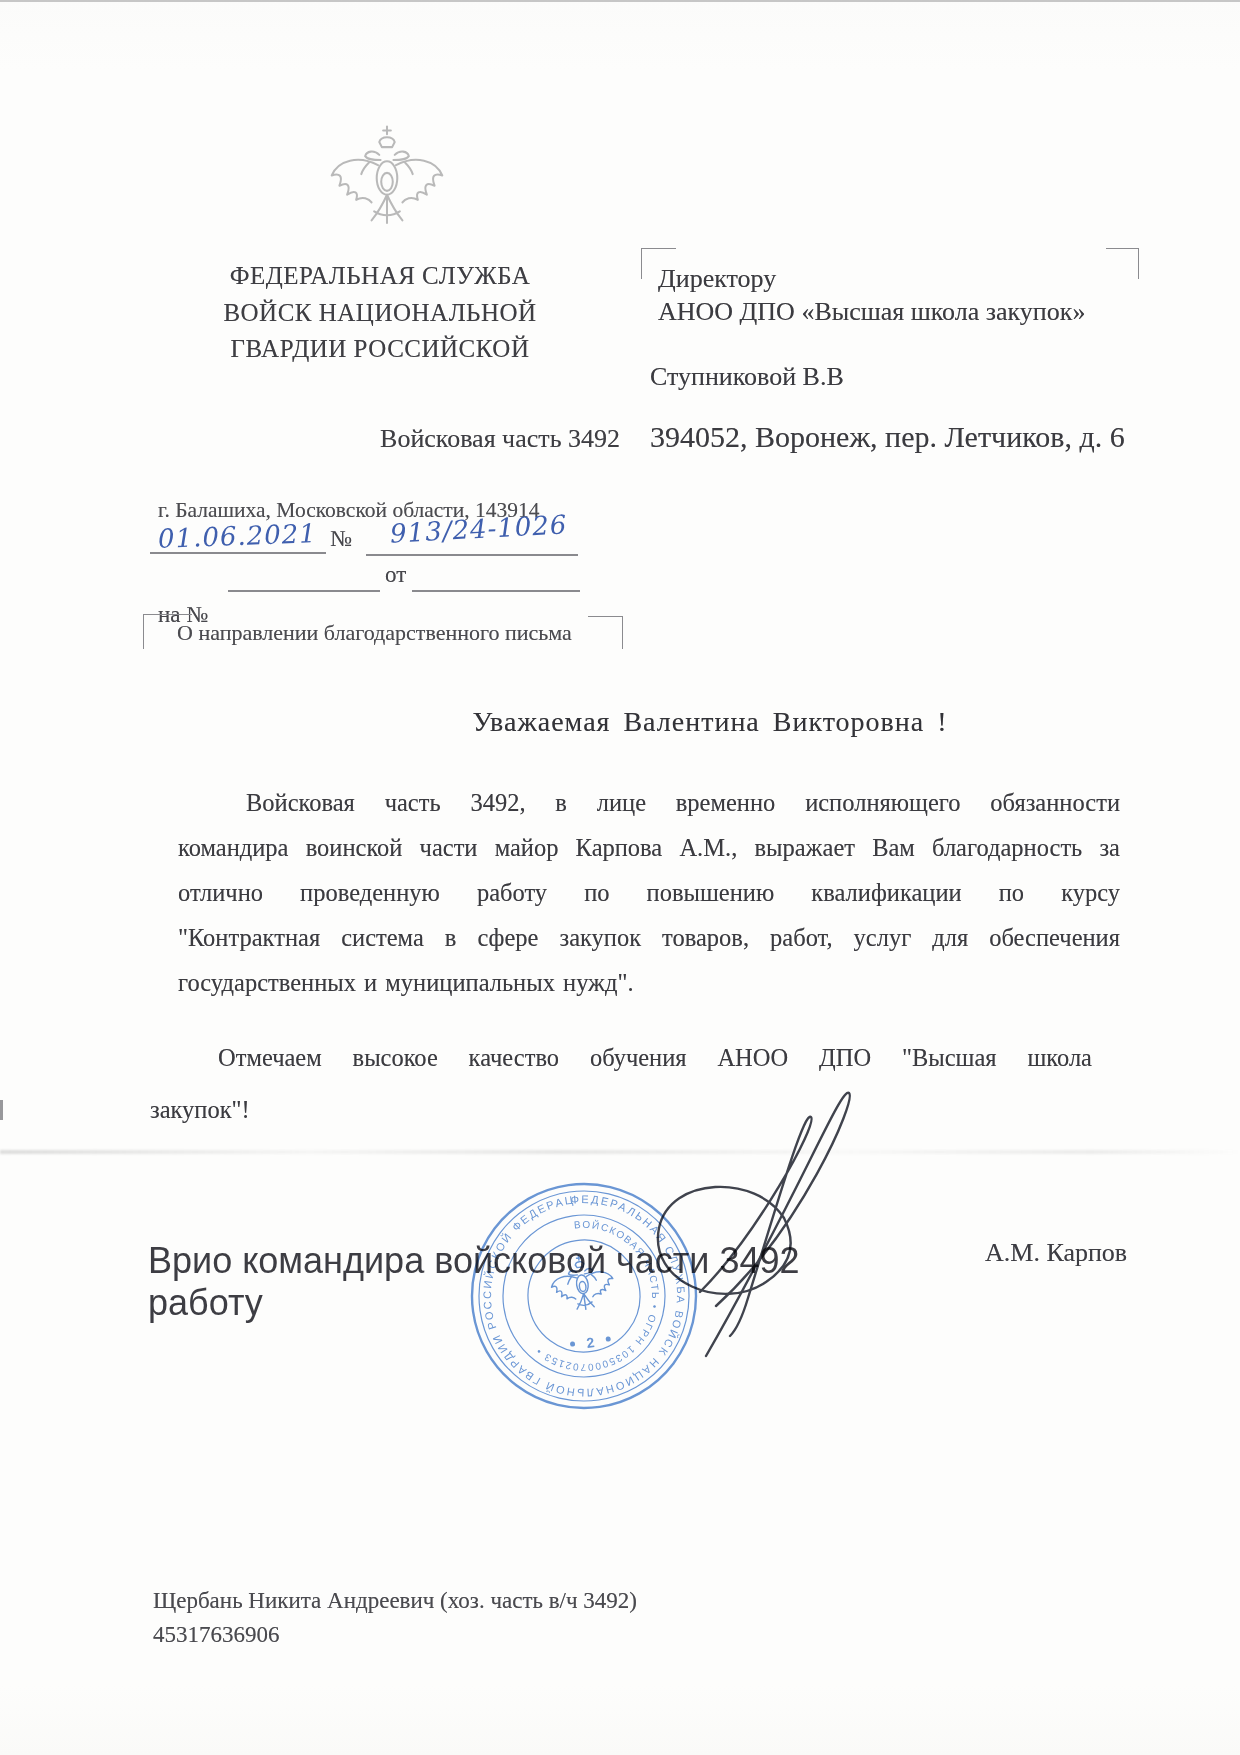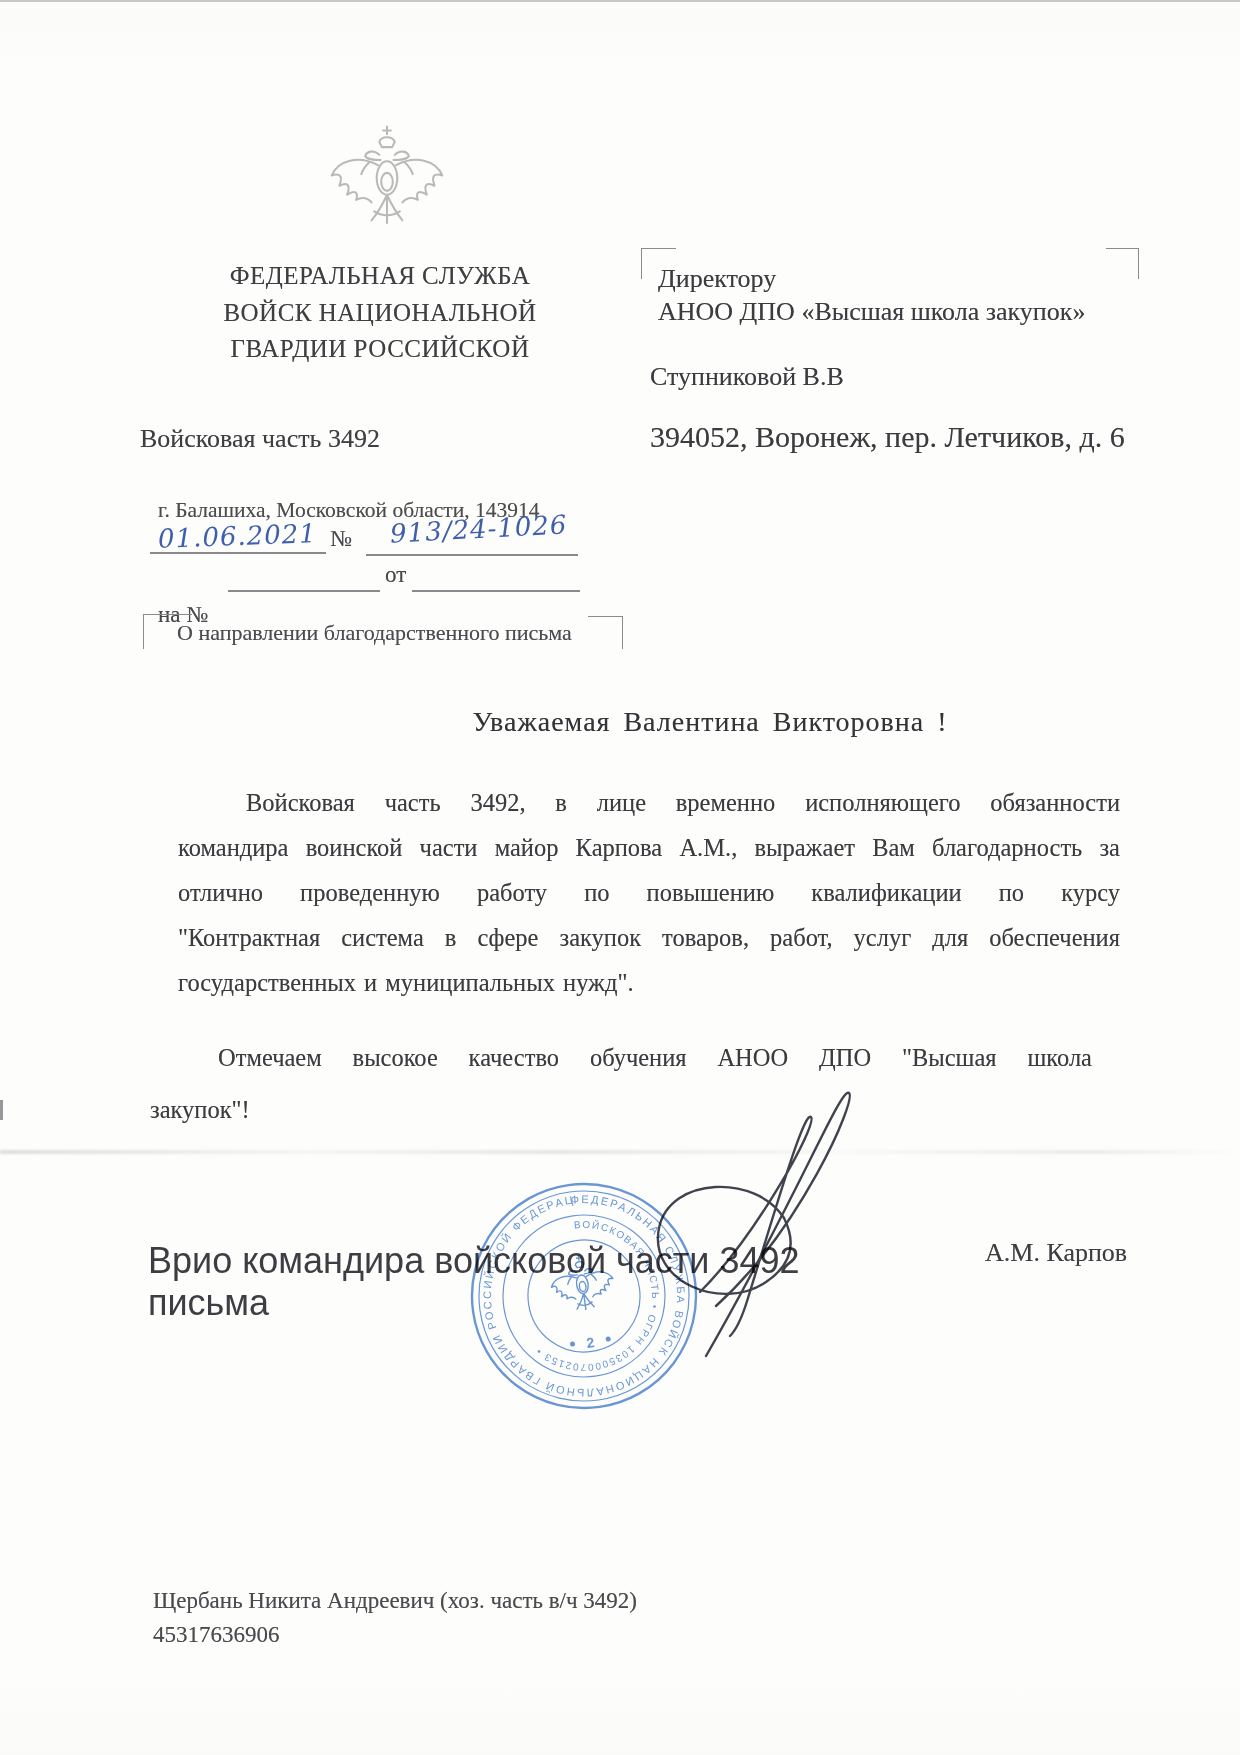--- a/index.html
+++ b/index.html
@@ -12,21 +12,21 @@
   }
   .abs{position:absolute;}
   .print{text-shadow:0 0 .6px rgba(59,59,64,.45);}
   
   .top-edge{left:0;top:0;width:1240px;height:2px;background:#9a9a9a;opacity:.55;}
   .left-tick{left:0;top:1100px;width:3px;height:20px;background:#55555a;opacity:.6;}
   .crease{left:0;top:1150px;width:1240px;height:4px;filter:blur(1.2px);
     background:linear-gradient(90deg,rgba(110,110,110,.22),rgba(110,110,110,.05) 25%,rgba(110,110,110,.16) 45%,rgba(110,110,110,.03) 68%,rgba(110,110,110,.12) 88%,rgba(110,110,110,0));}
   
   .org-block{left:140px;top:258px;width:480px;text-align:center;font-size:25px;line-height:36.5px;letter-spacing:.5px;color:#3e3e43;}
-  .unit-name{left:140px;top:424px;width:480px;text-align:left;font-size:26px;color:#3e3e43;}
+  .unit-name{left:140px;top:424px;width:480px;text-align:right;font-size:26px;color:#3e3e43;}
   .unit-address{left:158px;top:498px;font-size:21.5px;color:#4c4c50;}
   
   .hw{font-family:"DejaVu Serif", serif;font-style:italic;color:#3f5fae;}
   .hw-date{left:158px;top:521px;font-size:26px;transform:rotate(-2deg);letter-spacing:1px;}
   .hw-number{left:390px;top:514px;font-size:26px;transform:rotate(-3deg);letter-spacing:1px;}
   .blank{border-bottom:2px solid #8a8a8e;height:0;}
   .u-1a{left:150px;top:552px;width:176px;}
   .u-1b{left:366px;top:554px;width:212px;}
   .num-sign{left:330px;top:526px;font-size:23px;color:#47474c;}
   .na-label{left:158px;top:562px;font-size:23px;color:#47474c;margin-top:40px;}
@@ -131,21 +131,21 @@
     <div class="bodyline last">государственных и муниципальных нужд".</div>
   </div>
 
   <div class="abs para p2 print">
     <div class="bodyline first">Отмечаем высокое качество обучения АНОО ДПО "Высшая школа</div>
     <div class="bodyline last">закупок"!</div>
   </div>
 
   <div class="abs sig-pos">
     <div>Врио командира войсковой части 3492</div>
-    <div>письма</div>
+    <div>работу</div>
   </div>
   <div class="abs signer-name print">А.М. Карпов</div>
 
   <svg class="abs stamp-svg" width="252" height="252" viewBox="0 0 252 252">
     <defs>
       <path id="ringA" d="M 126 33 a 93 93 0 1 1 -0.01 0"></path>
       <path id="ringB" d="M 126 58 a 68 68 0 1 1 -0.01 0"></path>
     </defs>
     <circle cx="126" cy="126" r="112" fill="none" stroke-width="2.4" stroke="#4a80cf"></circle>
     <circle cx="126" cy="126" r="105" fill="none" stroke-width="1.2" stroke="#4a80cf"></circle>

